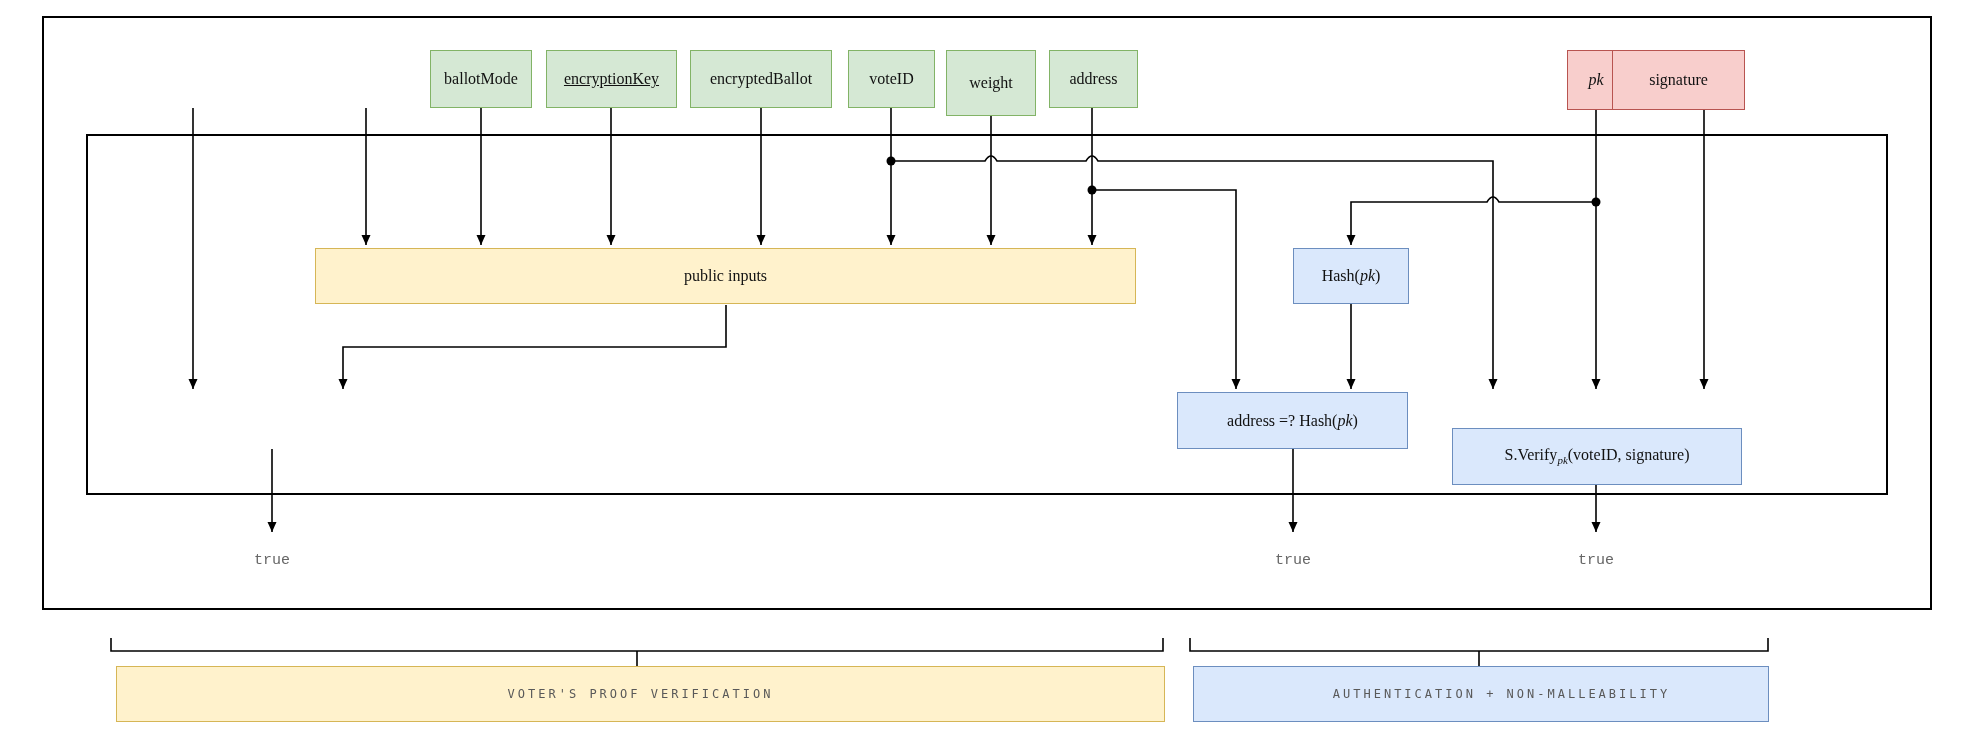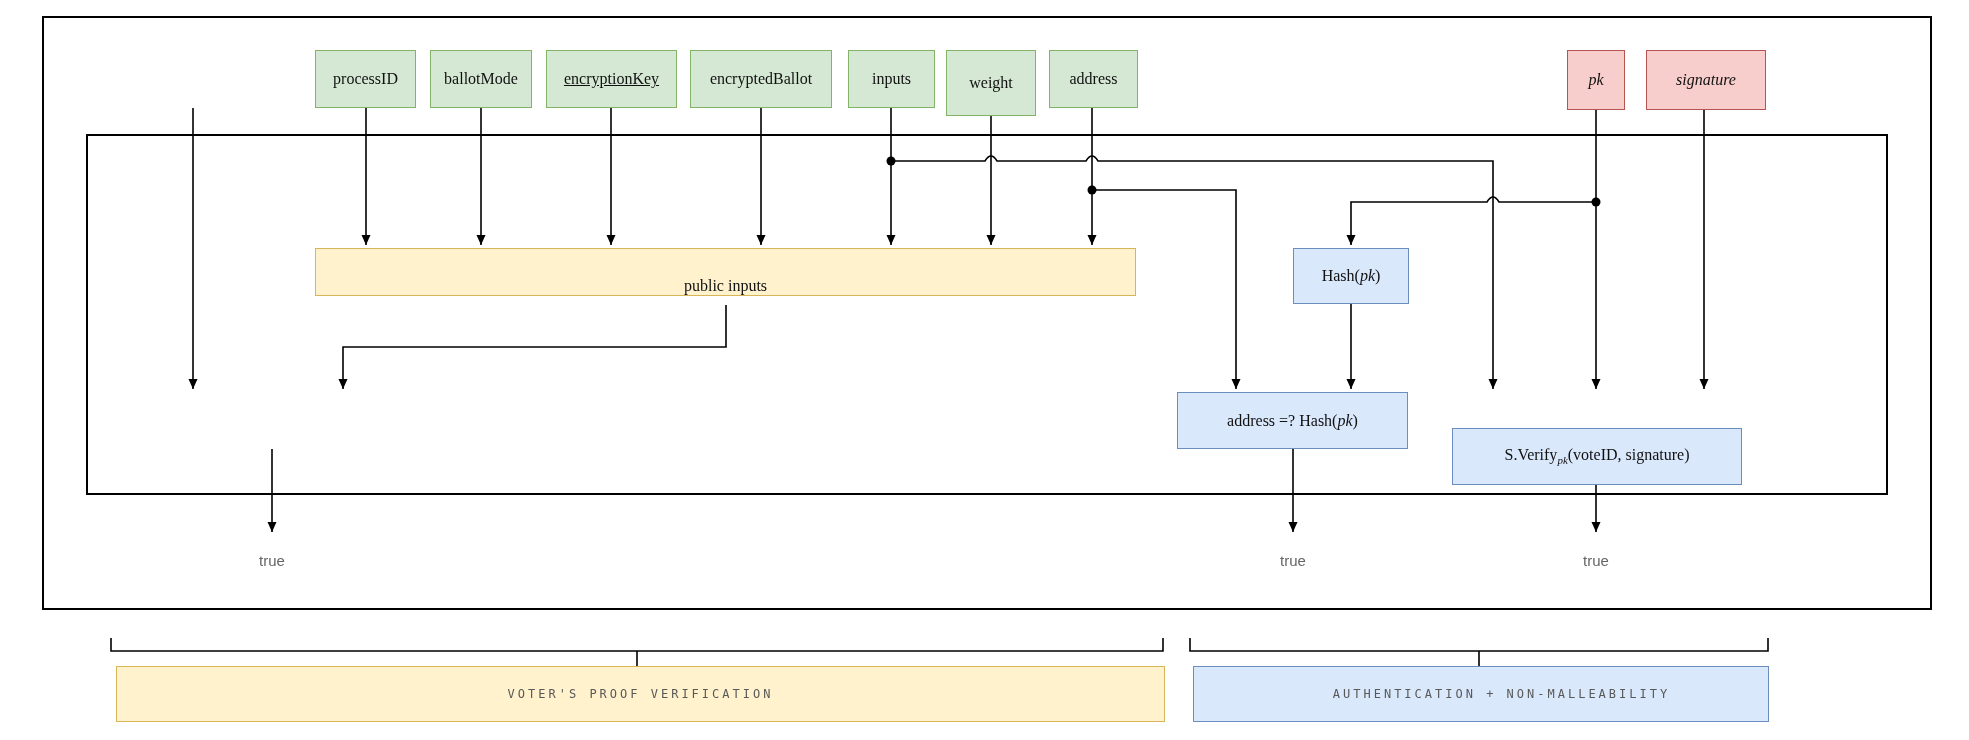--- a/index.html
+++ b/index.html
@@ -9,21 +9,21 @@
   svg.wires{position:absolute;left:0;top:0;z-index:2;}
   .node{position:absolute;box-sizing:border-box;display:flex;align-items:center;justify-content:center;
         font-size:16px;color:#111;z-index:3;text-align:center;line-height:1.1;}
   .node.private{background:var(--private_fill);border:1.5px solid var(--private_stroke);}
   .node.public{background:var(--public_fill);border:1.5px solid var(--public_stroke);}
   .node.proof{background:var(--proof_fill);border:1.5px solid var(--proof_stroke);}
   .node.auth{background:var(--auth_fill);border:1.5px solid var(--auth_stroke);}
   .it{font-style:italic;}
   sub.it{font-size:11px;font-style:italic;}
   .true-label{position:absolute;width:100px;text-align:center;z-index:3;
-        font-family:Liberation Sans, sans-serif;font-size:15px;color:#666;}
+        font-family:Liberation Mono, monospace;font-size:15px;color:#666;}
   .group-label{position:absolute;box-sizing:border-box;display:flex;align-items:center;justify-content:center;
         font-family:"DejaVu Sans Mono","Liberation Mono",monospace;font-size:12px;letter-spacing:3px;
         color:var(--muted_text);z-index:3;}
   .group-label.proof{background:var(--proof_fill);border:1.5px solid var(--proof_stroke);}
   .group-label.auth{background:var(--auth_fill);border:1.5px solid var(--auth_stroke);padding-left:41px;}
 </style>
 </head>
 <body>
 
 <div id="canvas">
@@ -64,49 +64,46 @@
       <path d="M111 638 V651 H1163 V638 M637 651 V666"></path>
       <path d="M1190 638 V651 H1768 V638 M1479 651 V666"></path>
     </g>
     <g fill="#000" stroke="none">
       <circle cx="891" cy="161" r="4.5"></circle>
       <circle cx="1092" cy="190" r="4.5"></circle>
       <circle cx="1596" cy="202" r="4.5"></circle>
     </g>
   </svg>
 
-  <div class="node public" style="left:315px;top:50px;width:101px;height:58px;">
-    <span>processID</span>
-    </div>
   <div class="node public" style="left:430px;top:50px;width:102px;height:58px;">
     <span>ballotMode</span>
     </div>
   <div class="node public" style="left:546px;top:50px;width:131px;height:58px;text-decoration:underline;">
     <span>encryptionKey</span>
     </div>
   <div class="node public" style="left:690px;top:50px;width:142px;height:58px;">
     <span>encryptedBallot</span>
     </div>
   <div class="node public" style="left:848px;top:50px;width:87px;height:58px;">
-    <span>inputs</span>
+    <span>voteID</span>
     </div>
   <div class="node public" style="left:946px;top:50px;width:90px;height:66px;">
     <span>weight</span>
     </div>
   <div class="node public" style="left:1049px;top:50px;width:89px;height:58px;">
     <span>address</span>
     </div>
   <div class="node private" style="left:1567px;top:50px;width:58px;height:60px;">
     <span class="it">pk</span>
     </div>
-  <div class="node private" style="left:1646px;top:50px;width:120px;height:60px;font-style:italic;">
+  <div class="node private" style="left:1612px;top:50px;width:133px;height:60px;">
     <span>signature</span>
     </div>
 
-  <div class="node proof" style="left:315px;top:248px;width:821px;height:48px;align-items:flex-end;">
+  <div class="node proof" style="left:315px;top:248px;width:821px;height:56px;">
     <span>public inputs</span>
     </div>
 
   <div class="node auth" style="left:1293px;top:248px;width:116px;height:56px;">
     <span><span>Hash(</span><span class="it">pk</span><span>)</span></span>
     </div>
 
 
   <div class="node auth" style="left:1177px;top:392px;width:231px;height:57px;">
     <span><span>address =? Hash(</span><span class="it">pk</span><span>)</span></span>

